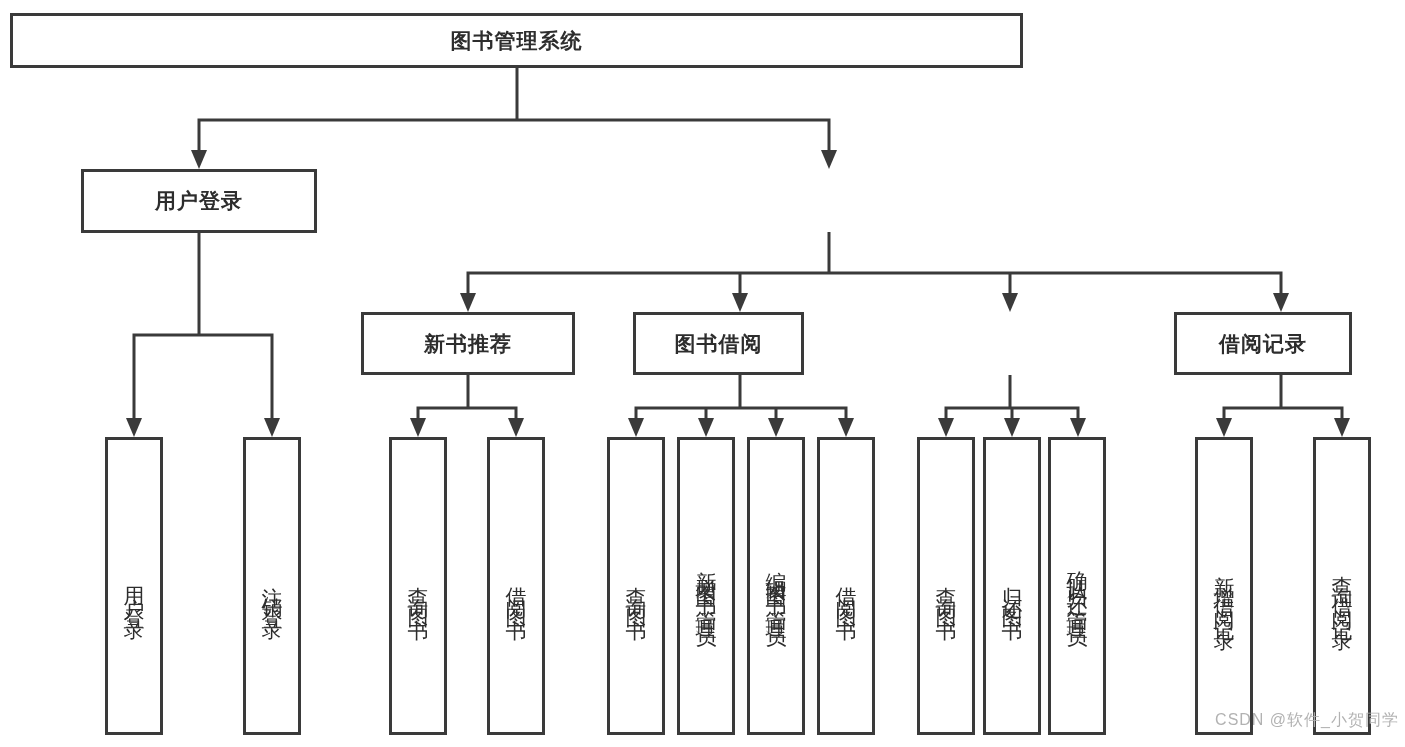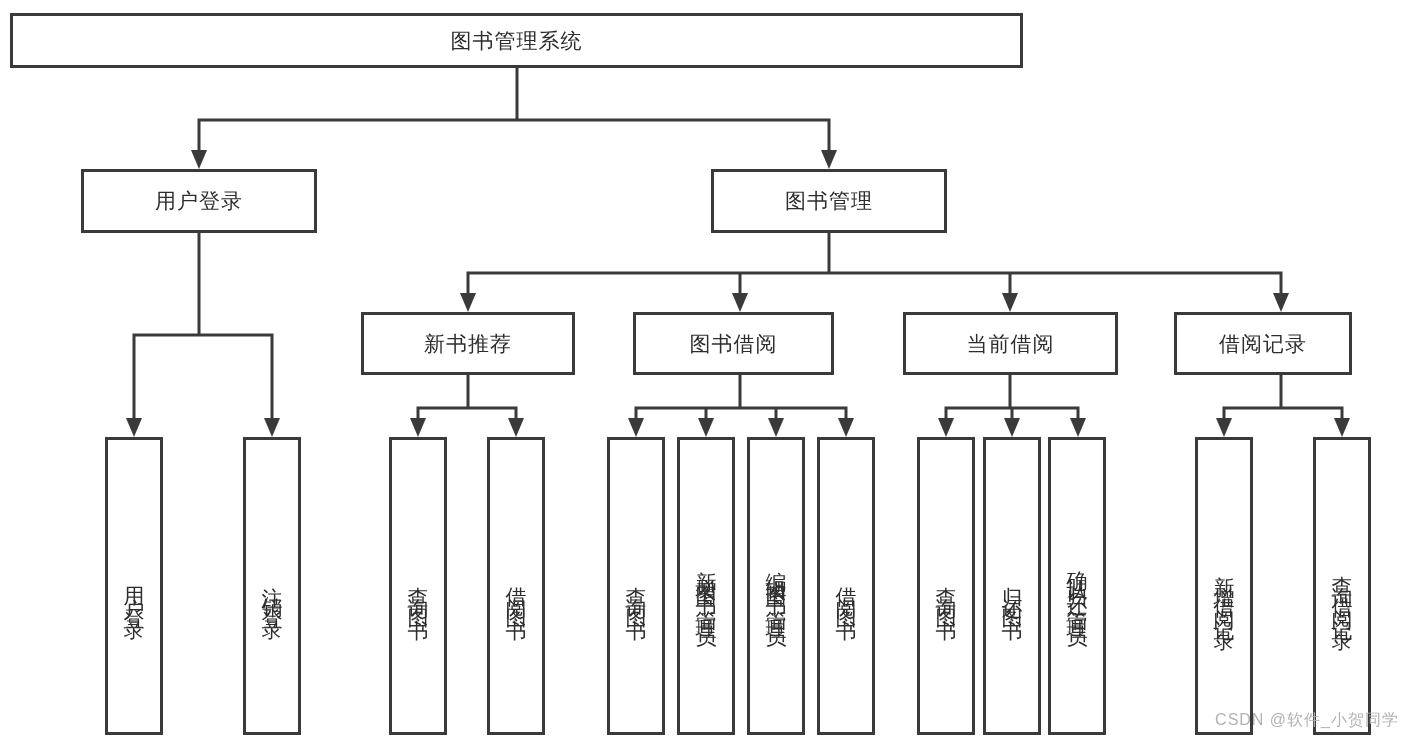--- a/index.html
+++ b/index.html
@@ -15,21 +15,21 @@
     position: absolute;
     background: #ffffff;
     border: 3px solid #3a3a3a;
     box-sizing: border-box;
     display: flex;
     align-items: center;
     justify-content: center;
     color: #2d2d2d;
     z-index: 2;
   }
-  .box.h { font-size: 21px; letter-spacing: 1px; }
+  .box.h { font-size: 21px; letter-spacing: 1px; font-weight: bold; }
   .box.v { width: 58px; height: 298px; top: 437px; font-size: 21px; }
   .vtext {
     writing-mode: vertical-rl;
     text-orientation: mixed;
     letter-spacing: 11px;
     margin-bottom: -11px;
   }
   .vtext.long { letter-spacing: 8px; margin-bottom: -8px; }
   svg.connectors { position: absolute; left: 0; top: 0; z-index: 1; }
   .watermark {
@@ -88,32 +88,26 @@
     </g>
   </svg>
 
   <div class="box h" style="left:10px; top:13px; width:1013px; height:55px;">
     <span>图书管理系统</span>
   </div>
 
   <div class="box h" style="left:81px; top:169px; width:236px; height:64px;">
     <span>用户登录</span>
   </div>
-  <div class="box h" style="left:711px; top:169px; width:236px; height:64px;">
-    <span>图书管理</span>
-  </div>
 
   <div class="box h" style="left:361px; top:312px; width:214px; height:63px;">
     <span>新书推荐</span>
   </div>
-  <div class="box h" style="left:633px; top:312px; width:201px; height:63px;">
+  <div class="box h" style="left:633px; top:312px; width:171px; height:63px;">
     <span>图书借阅</span>
-  </div>
-  <div class="box h" style="left:903px; top:312px; width:215px; height:63px;">
-    <span>当前借阅</span>
   </div>
   <div class="box h" style="left:1174px; top:312px; width:178px; height:63px;">
     <span>借阅记录</span>
   </div>
 
   <div class="box v" style="left:105px;">
     <span class="vtext">用户登录</span>
   </div>
   <div class="box v" style="left:243px;">
     <span class="vtext">注销登录</span>

